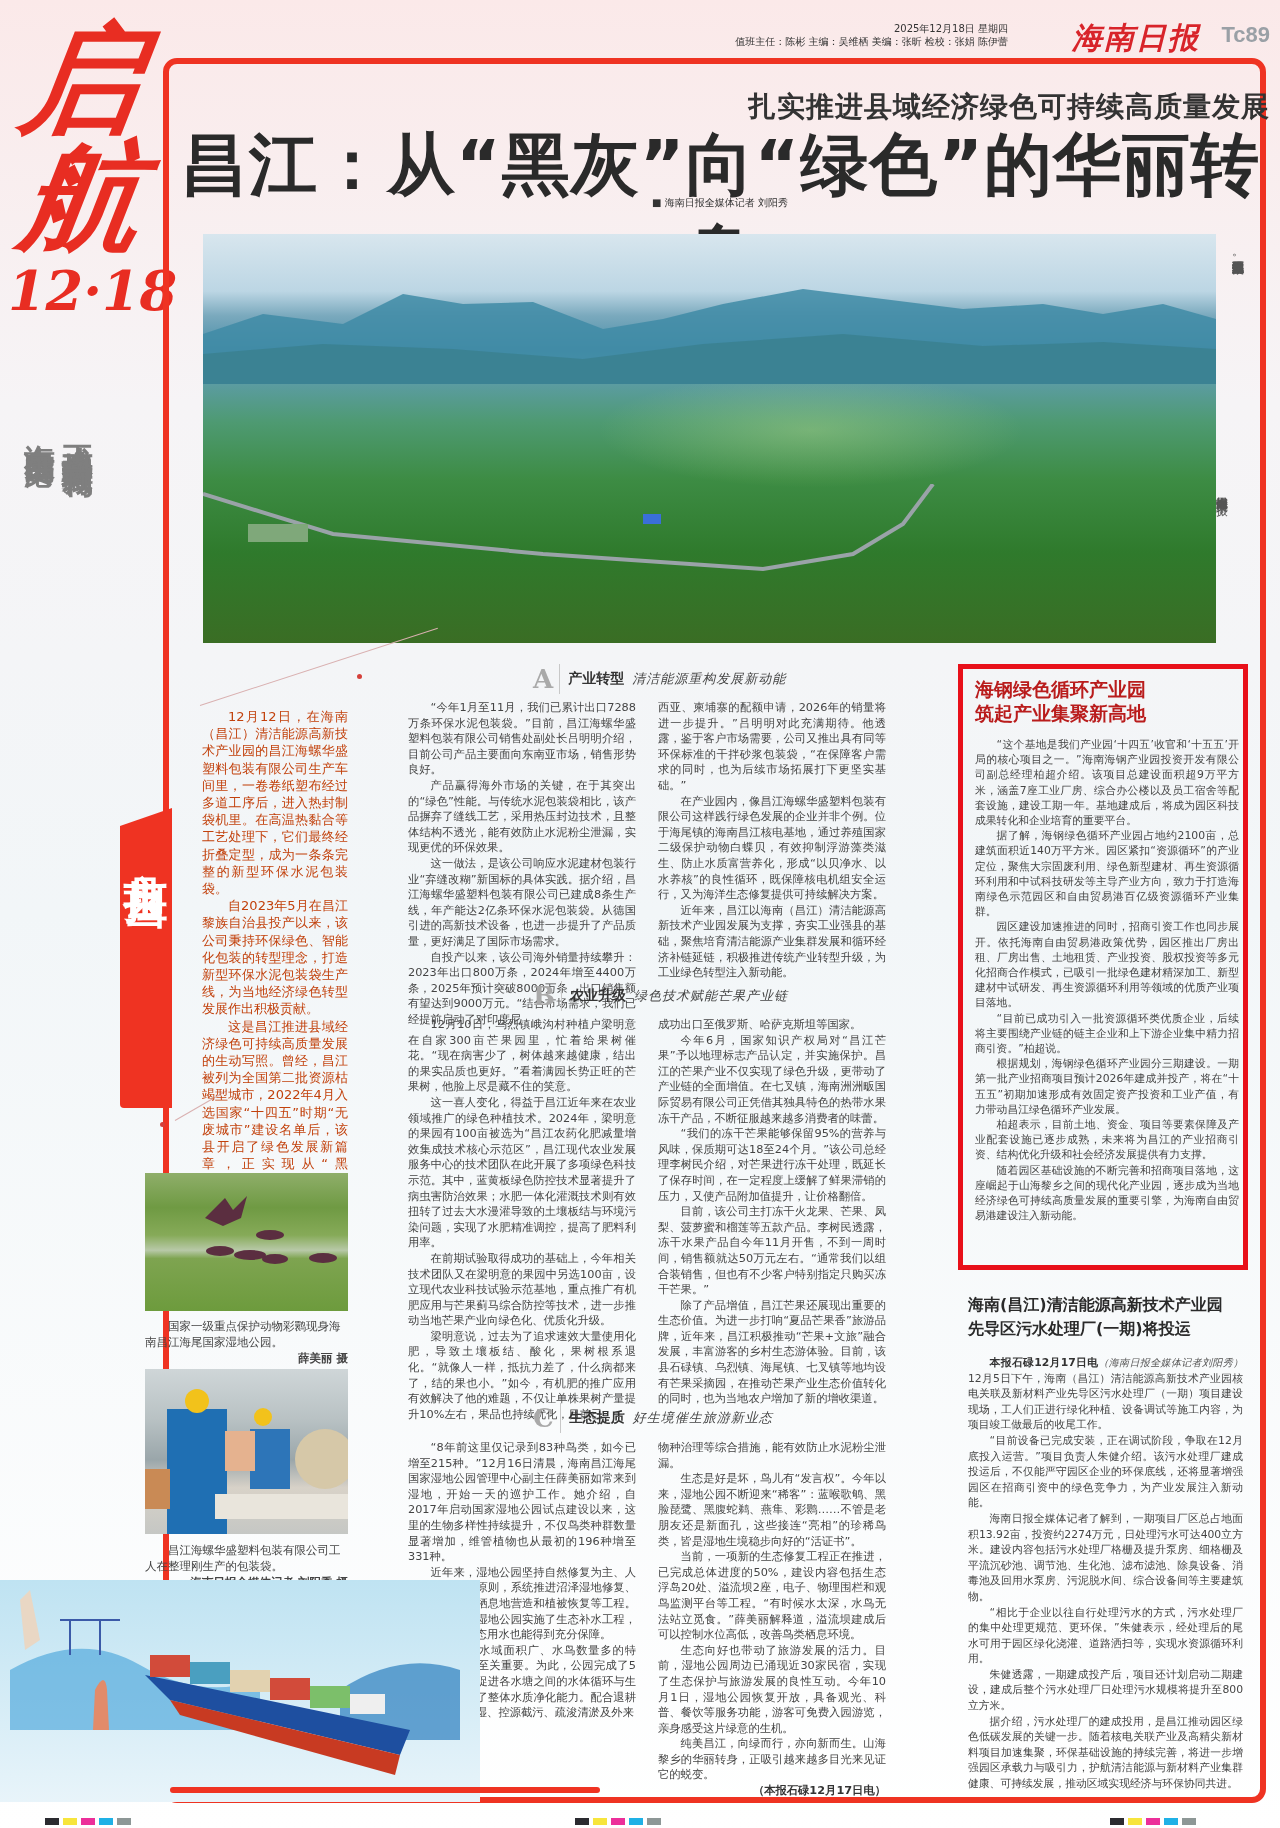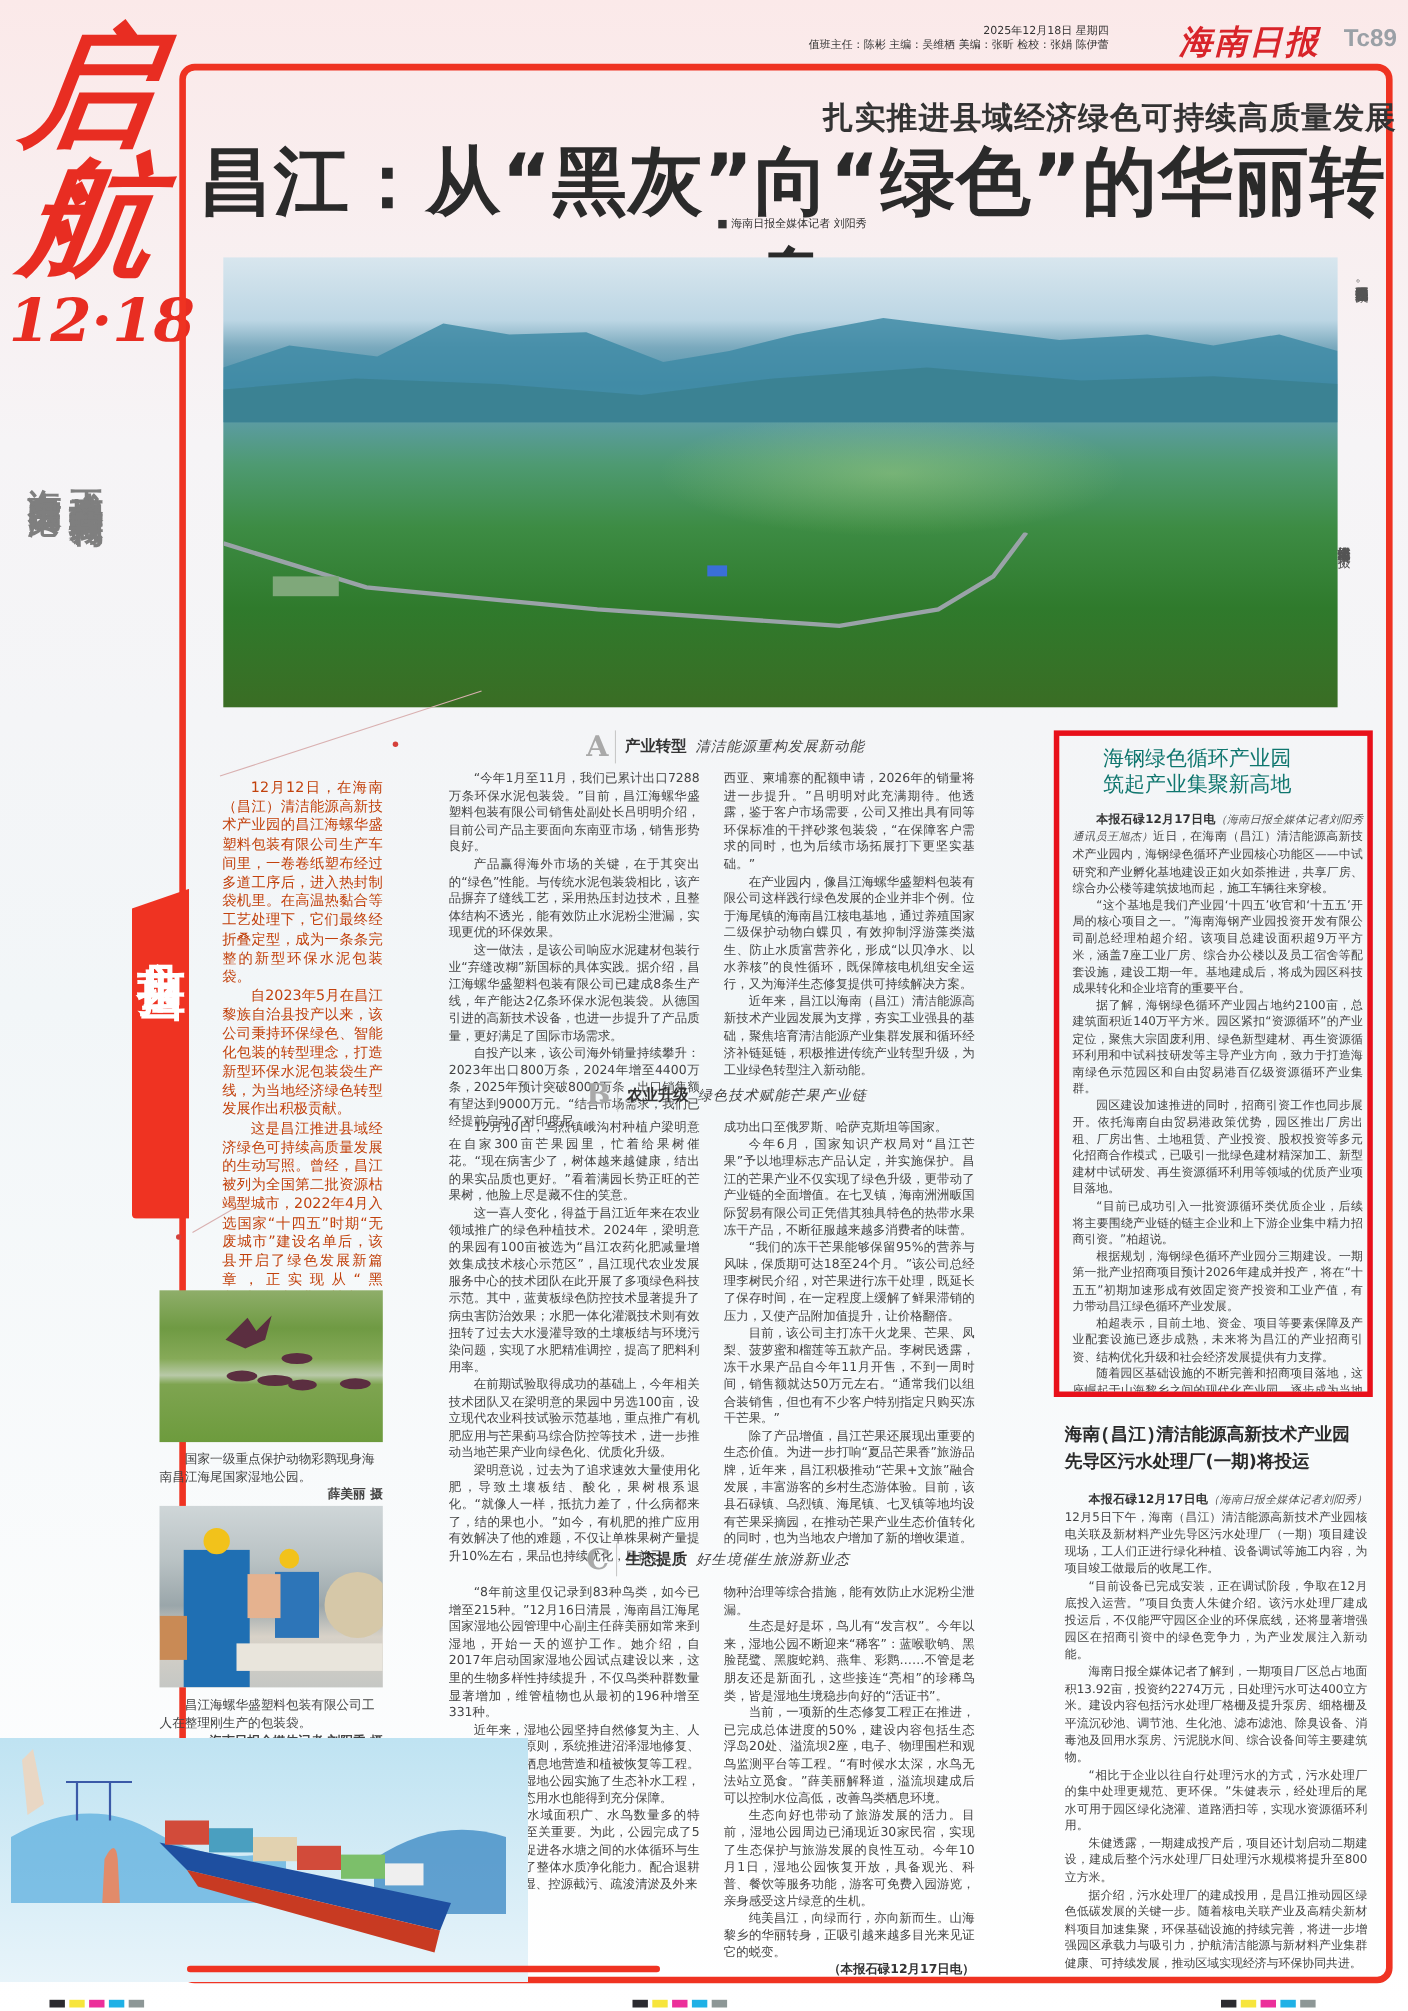--- a/index.html
+++ b/index.html
@@ -68,21 +68,21 @@
   .sec-sub { font-family: "DejaVu Serif", serif; font-style: italic; font-size: 13px; color: #444; margin-left: 8px; letter-spacing: 1px; text-align: right; }
 
   
   .col { position: absolute; font-size: 11.3px; line-height: 15.6px; color: #444; text-align: justify; }
   .col p { text-indent: 2em; }
   .col p.noindent { text-indent: 0; }
   .dateline-end { text-align: right; font-weight: bold; color: #333; }
 
   
   .boxed { position: absolute; left: 958px; top: 664px; width: 290px; height: 606px; border: 5px solid #e8101a; padding: 8px 12px; overflow: hidden; }
-  .box-title { font-size: 19px; line-height: 24px; font-weight: normal; color: #0f766e; margin-left: 28px; }
+  .box-title { font-size: 19px; line-height: 24px; font-weight: bold; color: #b91c1c; }
   .article-title { position: absolute; font-size: 19px; line-height: 24px; font-weight: bold; color: #2a2a2a; }
   .lead { font-weight: bold; color: #333; }
   .lead-it { font-family: "DejaVu Serif", serif; font-style: italic; font-size: 10px; color: #555; }
 
   
   .illus { position: absolute; left: 0; top: 1580px; width: 480px; height: 222px; overflow: hidden; }
 
   
   .colorbars { position: absolute; display: flex; gap: 4px; }
   .colorbars span { display: block; width: 14px; height: 7px; }
@@ -262,33 +262,32 @@
   </svg>
 </div>
 <div class="abs" style="left:170px; top:1787px; width:430px; height:6px; background:#ef3322; border-radius:3px;"></div>
 
 <div class="boxed">
   <div class="box-title">
     <div>海钢绿色循环产业园</div>
     <div>筑起产业集聚新高地</div>
   </div>
   <div class="col" style="position:relative; margin-top:12px; width:264px; font-size:10.8px; line-height:15.2px;">
-    <p><span class="lead">本报石碌12月17日电</span><span class="lead-it">（海南日报全媒体记者刘阳秀 通讯员王旭杰）</span><span>近日，在海南（昌江）清洁能源高新技术产业园内，海钢绿色循环产业园核心功能区——中试研究和产业孵化基地建设正如火如荼推进，共享厂房、综合办公楼等建筑拔地而起，施工车辆往来穿梭。</span></p>
     <p>“这个基地是我们产业园‘十四五’收官和‘十五五’开局的核心项目之一。”海南海钢产业园投资开发有限公司副总经理柏超介绍。该项目总建设面积超9万平方米，涵盖7座工业厂房、综合办公楼以及员工宿舍等配套设施，建设工期一年。基地建成后，将成为园区科技成果转化和企业培育的重要平台。</p>
     <p>据了解，海钢绿色循环产业园占地约2100亩，总建筑面积近140万平方米。园区紧扣“资源循环”的产业定位，聚焦大宗固废利用、绿色新型建材、再生资源循环利用和中试科技研发等主导产业方向，致力于打造海南绿色示范园区和自由贸易港百亿级资源循环产业集群。</p>
     <p>园区建设加速推进的同时，招商引资工作也同步展开。依托海南自由贸易港政策优势，园区推出厂房出租、厂房出售、土地租赁、产业投资、股权投资等多元化招商合作模式，已吸引一批绿色建材精深加工、新型建材中试研发、再生资源循环利用等领域的优质产业项目落地。</p>
     <p>“目前已成功引入一批资源循环类优质企业，后续将主要围绕产业链的链主企业和上下游企业集中精力招商引资。”柏超说。</p>
     <p>根据规划，海钢绿色循环产业园分三期建设。一期第一批产业招商项目预计2026年建成并投产，将在“十五五”初期加速形成有效固定资产投资和工业产值，有力带动昌江绿色循环产业发展。</p>
     <p>柏超表示，目前土地、资金、项目等要素保障及产业配套设施已逐步成熟，未来将为昌江的产业招商引资、结构优化升级和社会经济发展提供有力支撑。</p>
     <p>随着园区基础设施的不断完善和招商项目落地，这座崛起于山海黎乡之间的现代化产业园，逐步成为当地经济绿色可持续高质量发展的重要引擎，为海南自由贸易港建设注入新动能。</p>
   </div>
 </div>
 
 <div class="article-title" style="left:968px; top:1293px; width:280px;">
-  <div style="font-size:16px;font-family:Liberation Mono, monospace;">海南(昌江)清洁能源高新技术产业园</div>
+  <div style="font-size:16px;">海南(昌江)清洁能源高新技术产业园</div>
   <div style="font-size:16px;">先导区污水处理厂(一期)将投运</div>
 </div>
 <div class="col" style="left:968px; top:1355px; width:275px; font-size:10.8px; line-height:15.6px;">
   <p><span class="lead">本报石碌12月17日电</span><span class="lead-it">（海南日报全媒体记者刘阳秀）</span><span>12月5日下午，海南（昌江）清洁能源高新技术产业园核电关联及新材料产业先导区污水处理厂（一期）项目建设现场，工人们正进行绿化种植、设备调试等施工内容，为项目竣工做最后的收尾工作。</span></p>
   <p>“目前设备已完成安装，正在调试阶段，争取在12月底投入运营。”项目负责人朱健介绍。该污水处理厂建成投运后，不仅能严守园区企业的环保底线，还将显著增强园区在招商引资中的绿色竞争力，为产业发展注入新动能。</p>
   <p>海南日报全媒体记者了解到，一期项目厂区总占地面积13.92亩，投资约2274万元，日处理污水可达400立方米。建设内容包括污水处理厂格栅及提升泵房、细格栅及平流沉砂池、调节池、生化池、滤布滤池、除臭设备、消毒池及回用水泵房、污泥脱水间、综合设备间等主要建筑物。</p>
   <p>“相比于企业以往自行处理污水的方式，污水处理厂的集中处理更规范、更环保。”朱健表示，经处理后的尾水可用于园区绿化浇灌、道路洒扫等，实现水资源循环利用。</p>
   <p>朱健透露，一期建成投产后，项目还计划启动二期建设，建成后整个污水处理厂日处理污水规模将提升至800立方米。</p>
   <p>据介绍，污水处理厂的建成投用，是昌江推动园区绿色低碳发展的关键一步。随着核电关联产业及高精尖新材料项目加速集聚，环保基础设施的持续完善，将进一步增强园区承载力与吸引力，护航清洁能源与新材料产业集群健康、可持续发展，推动区域实现经济与环保协同共进。</p>
 </div>

